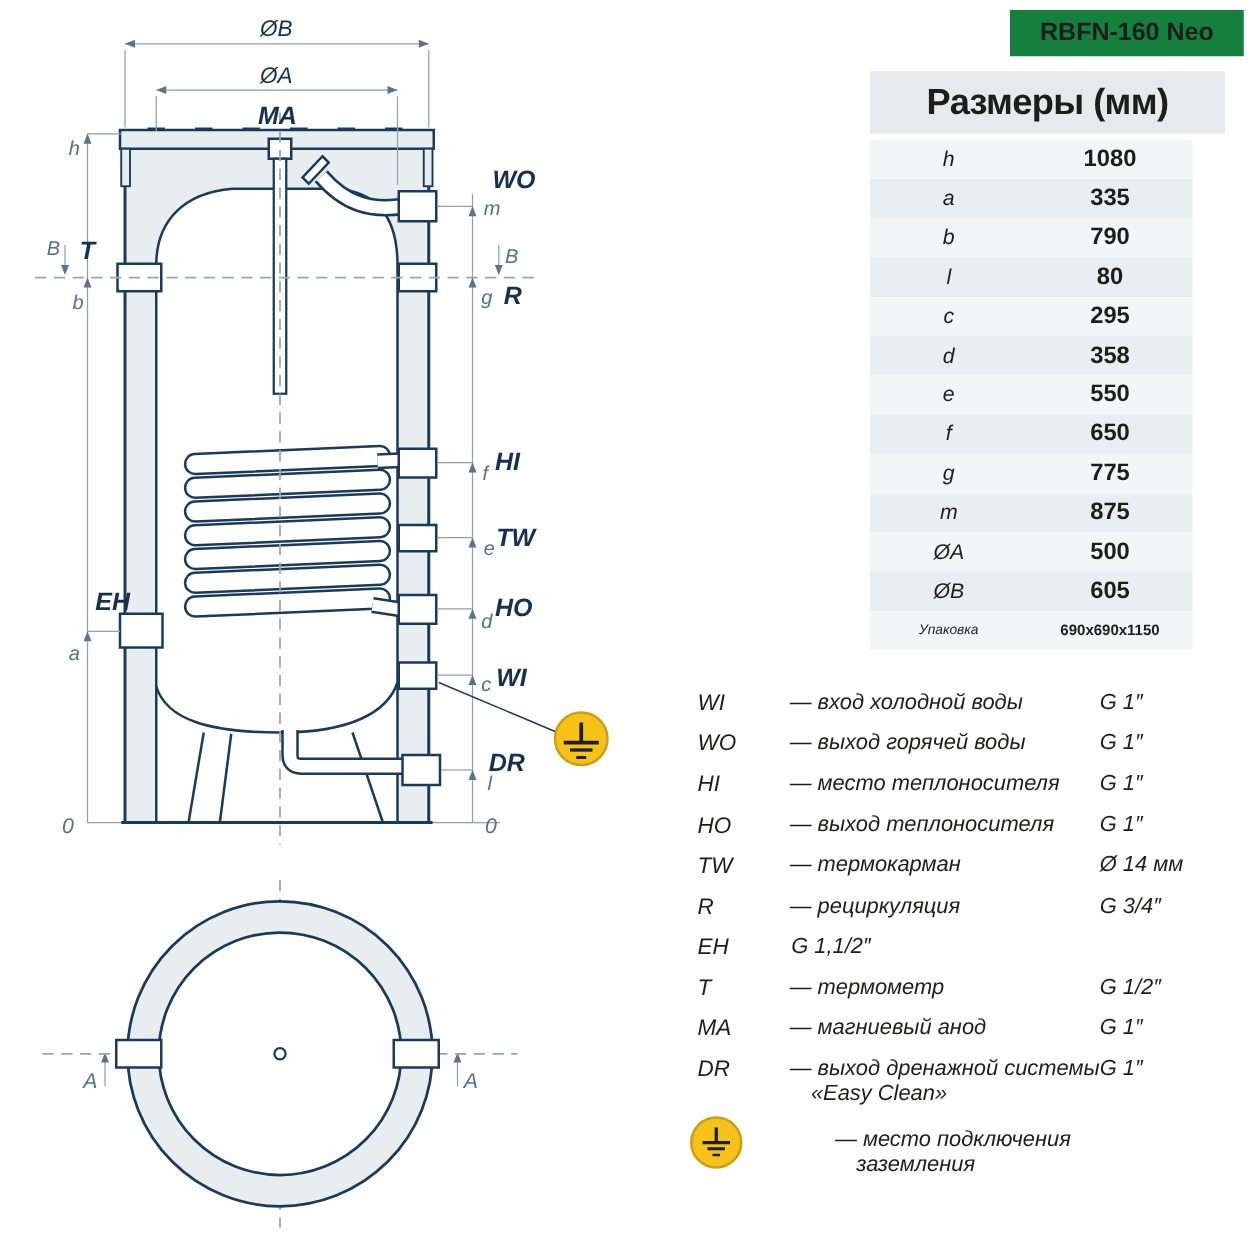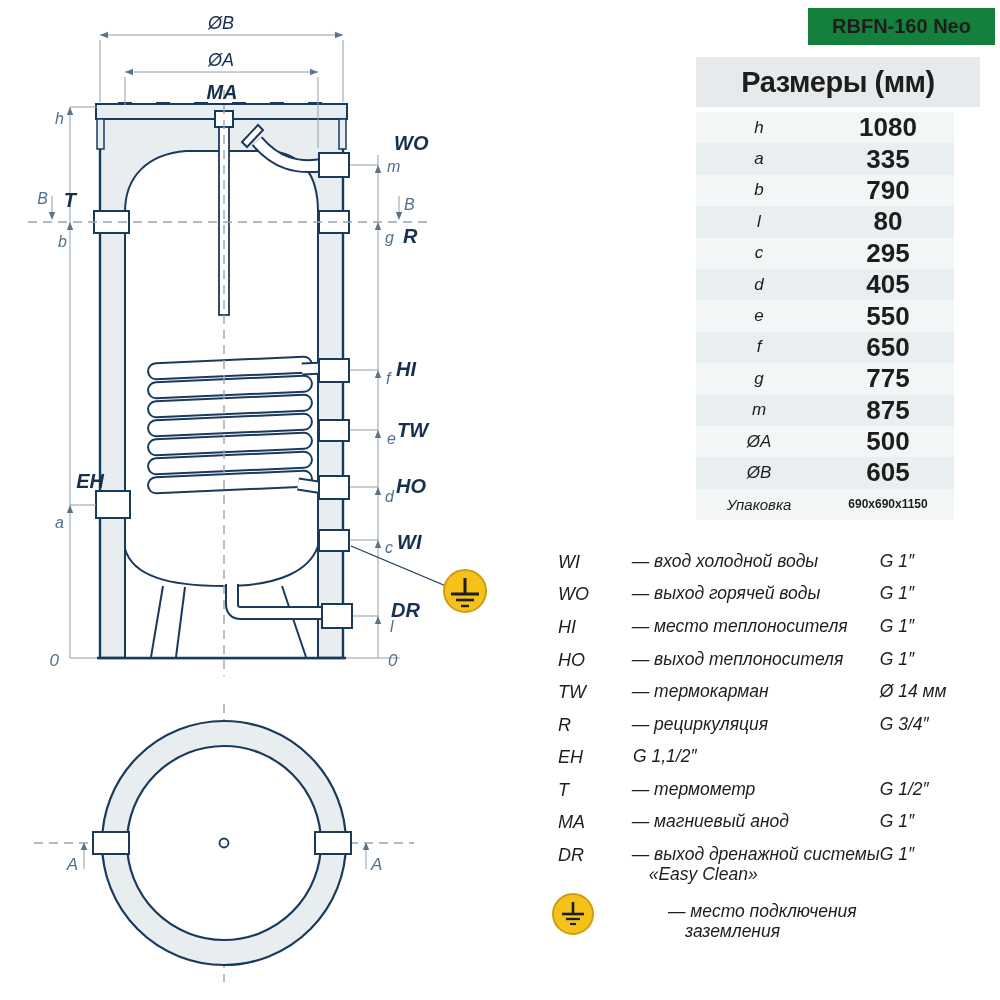--- a/index.html
+++ b/index.html
@@ -11,22 +11,22 @@
     display:flex;align-items:center;justify-content:center;
     font-size:20px;font-weight:700;}
   .table-title{left:696px;top:57px;width:284px;height:50px;background:#e7eaec;
     display:flex;align-items:center;justify-content:center;
     font-size:29px;font-weight:700;letter-spacing:-0.5px;}
   .trows{left:696px;top:112px;width:258px;}
   .trow{height:31.4px;display:flex;align-items:center;}
   .trow:nth-child(odd){background:#f3f6f7;}
   .trow:nth-child(even){background:#e9eef1;}
   .tparam{width:126px;text-align:center;font-style:italic;font-size:17px;}
-  .tvalue{width:132px;text-align:center;font-size:26px;font-weight:700;}
-  .trow.small .tparam{font-size:15px;}
+  .tvalue{width:132px;text-align:center;font-size:19px;font-weight:700;}
+  .trow.small .tparam{font-size:11px;}
   .trow.small .tvalue{font-size:12px;}
   
   .lrow{position:absolute;left:558px;width:420px;display:flex;
     font-style:italic;font-size:17.5px;line-height:1.12;}
   .lcode{width:75px;font-size:18px;}
   .ldesc{width:235px;padding-left:17px;text-indent:-17px;}
   .lsize{width:100px;}
   .gnd-circle{width:42px;height:42px;border-radius:50%;
     background:#f6c21a;border:2px solid #c99f17;box-sizing:border-box;
     display:flex;align-items:center;justify-content:center;}
@@ -234,21 +234,21 @@
   <div class="trow">
       <div class="tparam">l</div>
       <div class="tvalue">80</div>
     </div>
   <div class="trow">
       <div class="tparam">c</div>
       <div class="tvalue">295</div>
     </div>
   <div class="trow">
       <div class="tparam">d</div>
-      <div class="tvalue">405</div>
+      <div class="tvalue">358</div>
     </div>
   <div class="trow">
       <div class="tparam">e</div>
       <div class="tvalue">550</div>
     </div>
   <div class="trow">
       <div class="tparam">f</div>
       <div class="tvalue">650</div>
     </div>
   <div class="trow">

